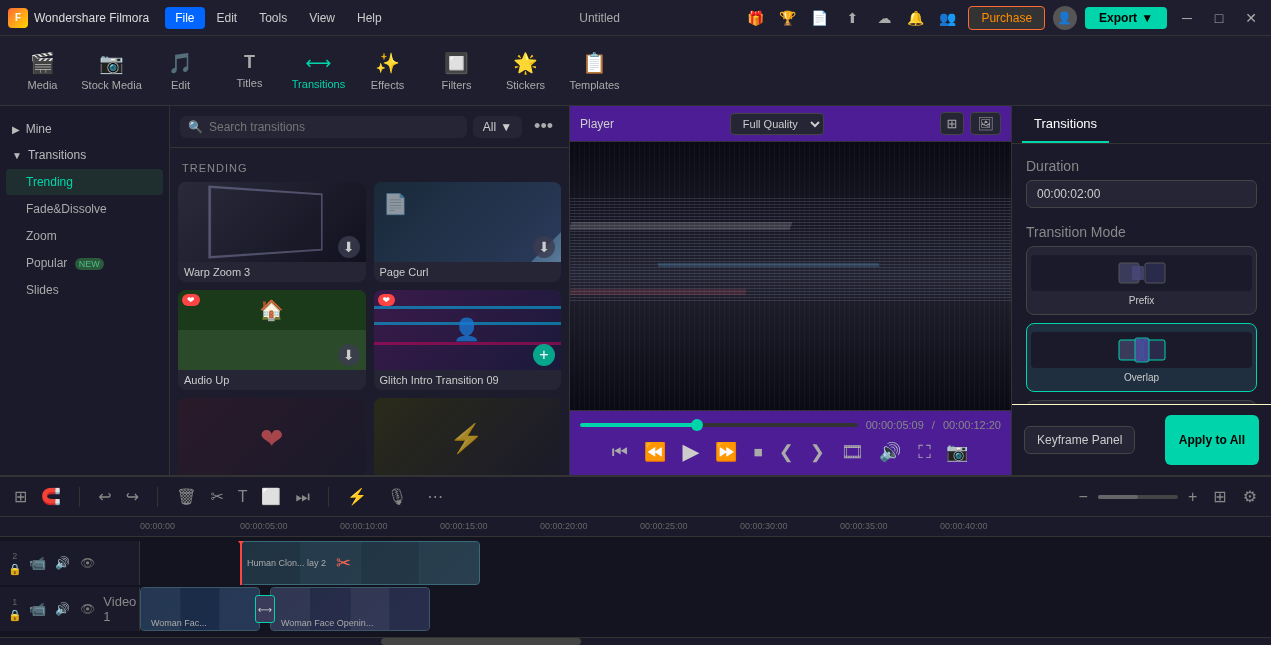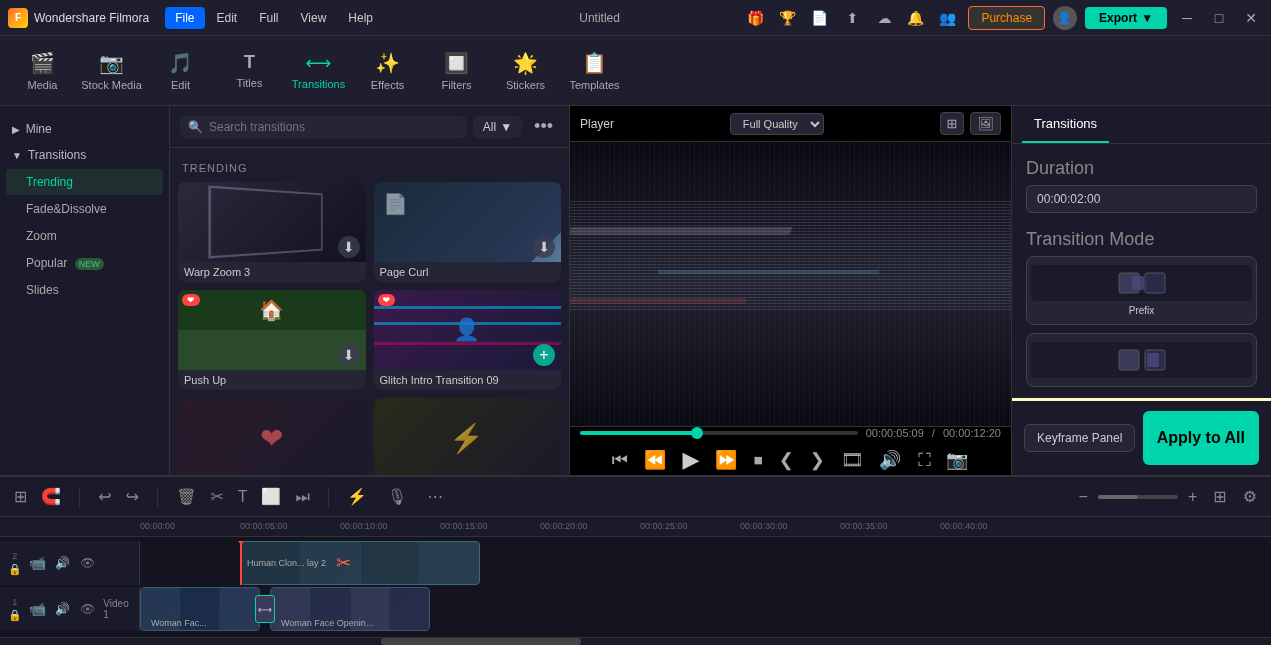--- a/index.html
+++ b/index.html
@@ -306,21 +306,21 @@
       width: 22px; height: 22px;
       border-radius: 50%;
       font-size: 14px;
       cursor: pointer;
       display: flex; align-items: center; justify-content: center;
     }
 
     
     #player-area {
       flex: 1;
-      background: #000000;
+      background: #4c1d95;
       display: flex;
       flex-direction: column;
     }
     #player-topbar {
       display: flex;
       align-items: center;
       justify-content: space-between;
       padding: 6px 10px;
       border-bottom: 1px solid #333;
     }
@@ -384,21 +384,21 @@
       position: absolute;
       top: 20%;
       left: 0;
       right: 0;
       height: 40%;
       background: repeating-linear-gradient(0deg, transparent 0px, transparent 2px, rgba(200,200,255,0.15) 2px, rgba(200,200,255,0.15) 3px);
     }
     #player-controls {
       display: flex;
       flex-direction: column;
-      padding: 0 10px;
+      padding: 8px 10px;
       gap: 6px;
       border-top: 1px solid #333;
     }
     #progress-bar {
       display: flex;
       align-items: center;
       gap: 8px;
     }
     #progress-track {
       flex: 1;
@@ -466,56 +466,56 @@
     }
     #right-panel-content {
       flex: 1;
       overflow-y: auto;
       padding: 14px;
     }
     .prop-section {
       margin-bottom: 16px;
     }
     .prop-label {
-      font-size: 18px;
+      font-size: 14px;
       color: #888;
       margin-bottom: 6px;
     }
     .prop-value-box {
       background: #252535;
       border: 1px solid #444;
       border-radius: 6px;
       padding: 6px 10px;
       font-size: 12px;
       color: #ccc;
     }
     #right-panel-footer {
       display: flex;
       padding: 10px 12px;
-      border-top: 3px solid #fef9c3;
+      border-top: 1px solid #fef9c3;
       justify-content: space-between;
       align-items: center;
     }
     #keyframe-btn {
       background: #252535;
       border: 1px solid #444;
       color: #ccc;
       padding: 6px 12px;
       border-radius: 6px;
       cursor: pointer;
       font-size: 12px;
     }
     #apply-all-btn {
       background: #00d4aa;
       border: none;
       color: #000;
       padding: 18px 14px;
       border-radius: 6px;
       cursor: pointer;
-      font-size: 16px;
+      font-size: 12px;
       font-weight: 600;
     }
 
     
     #timeline {
       height: 170px;
       background: #141420;
       border-top: 2px solid #333;
       display: flex;
       flex-direction: column;
@@ -610,21 +610,21 @@
     }
     .track-ctrl-btn {
       background: none;
       border: none;
       color: #777;
       font-size: 12px;
       cursor: pointer;
       padding: 2px;
     }
     .track-name-text {
-      font-size: 10px;
+      font-size: 13px;
       color: #888;
       flex: 1;
     }
     .track-content {
       flex: 1;
       height: 100%;
       position: relative;
       overflow: hidden;
     }
     
@@ -805,21 +805,21 @@
 <body>
 
 <div id="titlebar">
   <div id="logo-area">
     <div id="logo-icon">F</div>
     <span id="app-name">Wondershare Filmora</span>
   </div>
   <div id="menu-bar">
     <div class="menu-item active">File</div>
     <div class="menu-item">Edit</div>
-    <div class="menu-item">Full</div>
+    <div class="menu-item">Tools</div>
     <div class="menu-item">View</div>
     <div class="menu-item">Help</div>
   </div>
   <div id="window-title">Untitled</div>
   <div id="titlebar-right">
     <div class="titlebar-icon">🎁</div>
     <div class="titlebar-icon">🏆</div>
     <div class="titlebar-icon">📄</div>
     <div class="titlebar-icon">⬆</div>
     <div class="titlebar-icon">☁</div>
@@ -941,21 +941,21 @@
 
         <div class="transition-card">
           <div class="transition-thumb push-up">
             <div class="push-up-visual" style="position:relative; overflow:hidden;">
               <div style="position:absolute; top:0; left:0; right:0; height:50%; background: #1a3a1a; display:flex; align-items:center; justify-content:center; font-size:20px;">🏠</div>
               <div style="position:absolute; bottom:0; left:0; right:0; height:50%; background: #2a4a2a;"></div>
             </div>
             <div class="transition-card-badge">❤</div>
           </div>
           <button class="transition-dl-btn">⬇</button>
-          <div class="transition-name">Push Up</div>
+          <div class="transition-name">Audio Up</div>
         </div>
 
         <div class="transition-card">
           <div class="transition-thumb glitch">
             <div class="glitch-visual">
               <div class="glitch-bar" style="top:20%;"></div>
               <div class="glitch-bar" style="top:40%;"></div>
               <div class="glitch-bar" style="top:65%; background: rgba(255,0,100,0.4);"></div>
               <div style="position:absolute; inset:0; display:flex; align-items:center; justify-content:center; font-size:22px; color:rgba(0,200,255,0.8);">👤</div>
             </div>
@@ -1052,20 +1052,30 @@
             <div class="mode-thumb">
               <svg width="50" height="30" viewBox="0 0 50 30">
                 <rect x="2" y="5" width="20" height="20" rx="2" fill="#3a3a5a" stroke="#555" stroke-width="1"></rect>
                 <rect x="28" y="5" width="20" height="20" rx="2" fill="#2a2a4a" stroke="#555" stroke-width="1"></rect>
                 <rect x="15" y="8" width="12" height="14" rx="1" fill="#4a4a7a" opacity="0.8"></rect>
               </svg>
             </div>
             <span class="mode-name">Prefix</span>
           </div>
 
+          <div class="mode-card-item active">
+            <div class="mode-thumb">
+              <svg width="50" height="30" viewBox="0 0 50 30">
+                <rect x="2" y="5" width="22" height="20" rx="2" fill="#3a3a5a" stroke="#00d4aa" stroke-width="1"></rect>
+                <rect x="26" y="5" width="22" height="20" rx="2" fill="#2a2a4a" stroke="#00d4aa" stroke-width="1"></rect>
+                <rect x="18" y="3" width="14" height="24" rx="2" fill="#4a4a9a" opacity="0.9" stroke="#00d4aa" stroke-width="1"></rect>
+              </svg>
+            </div>
+            <span class="mode-name">Overlap</span>
+          </div>
 
           <div class="mode-card-item">
             <div class="mode-thumb">
               <svg width="50" height="30" viewBox="0 0 50 30">
                 <rect x="2" y="5" width="20" height="20" rx="2" fill="#3a3a5a" stroke="#555" stroke-width="1"></rect>
                 <rect x="28" y="5" width="20" height="20" rx="2" fill="#2a2a4a" stroke="#555" stroke-width="1"></rect>
                 <rect x="30" y="8" width="12" height="14" rx="1" fill="#4a4a7a" opacity="0.8"></rect>
               </svg>
             </div>
 

